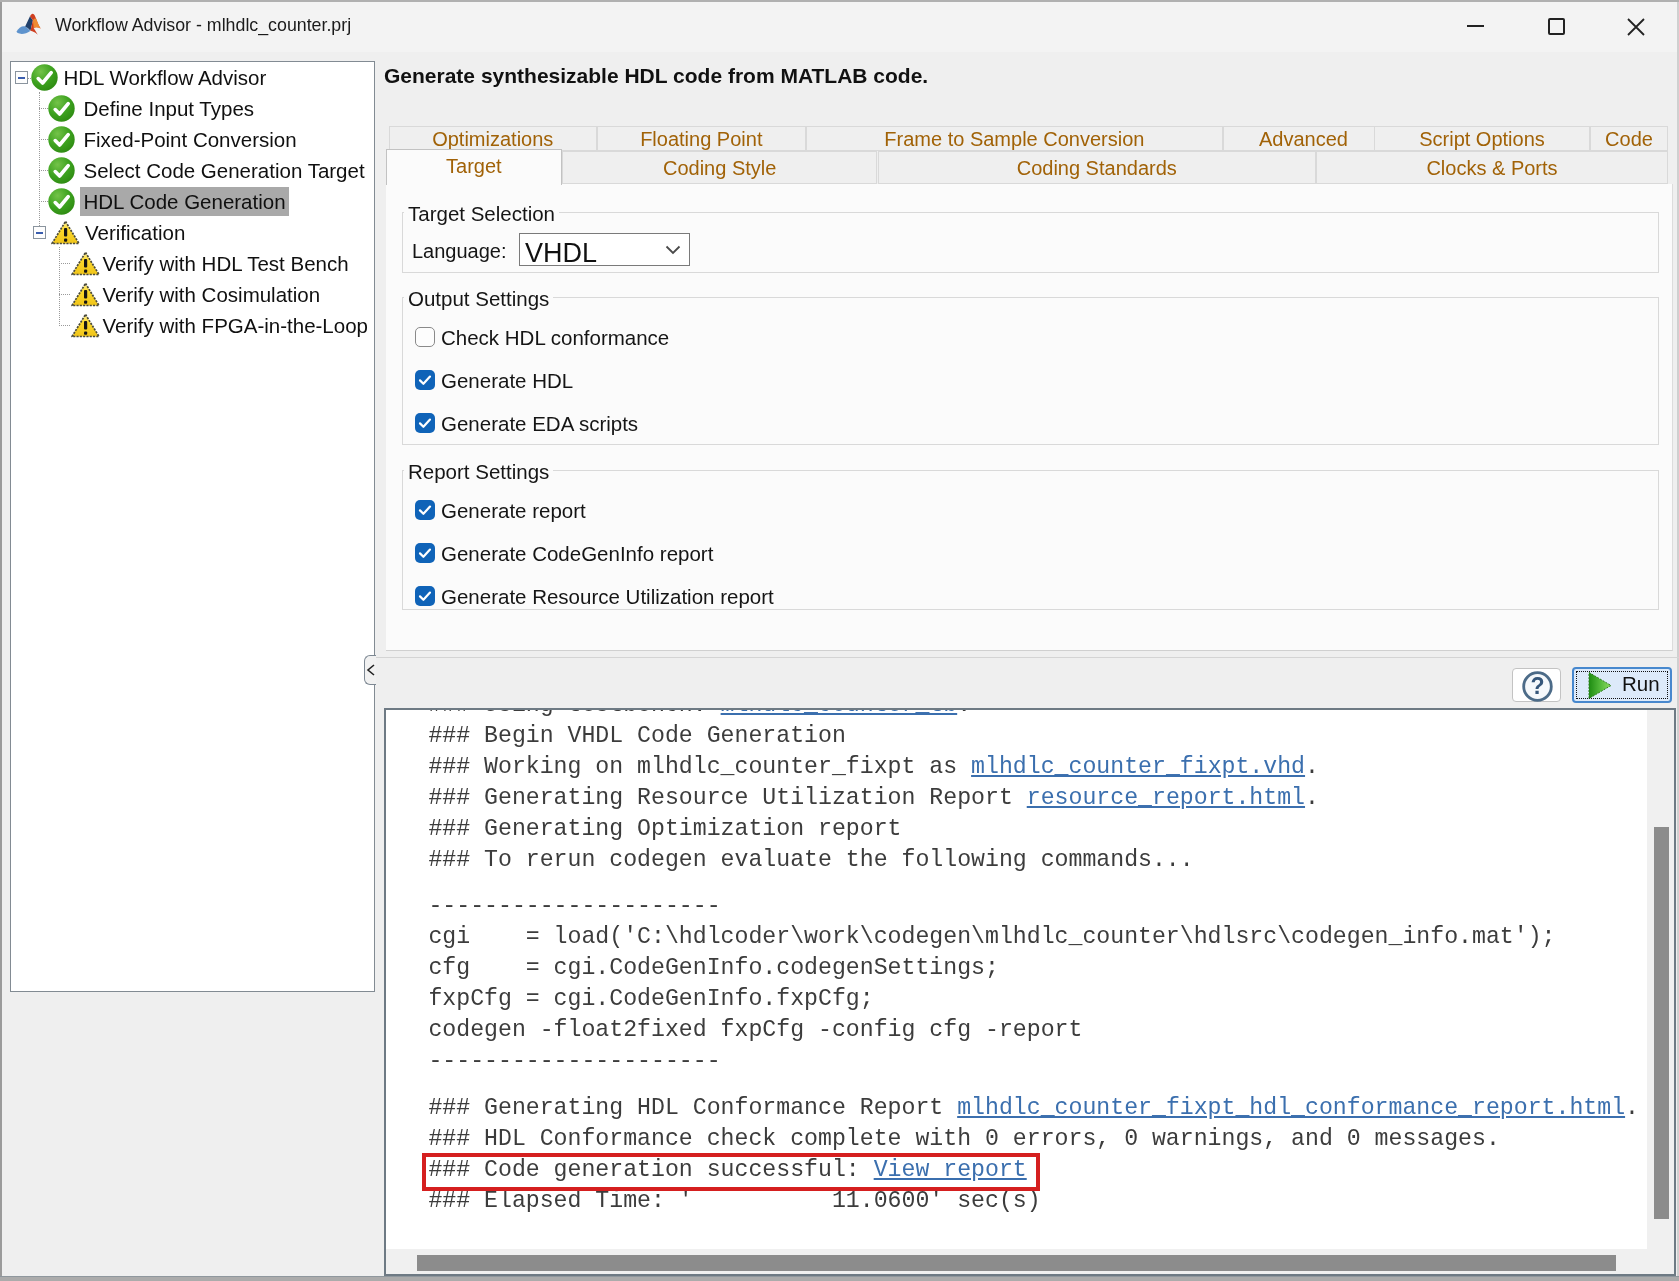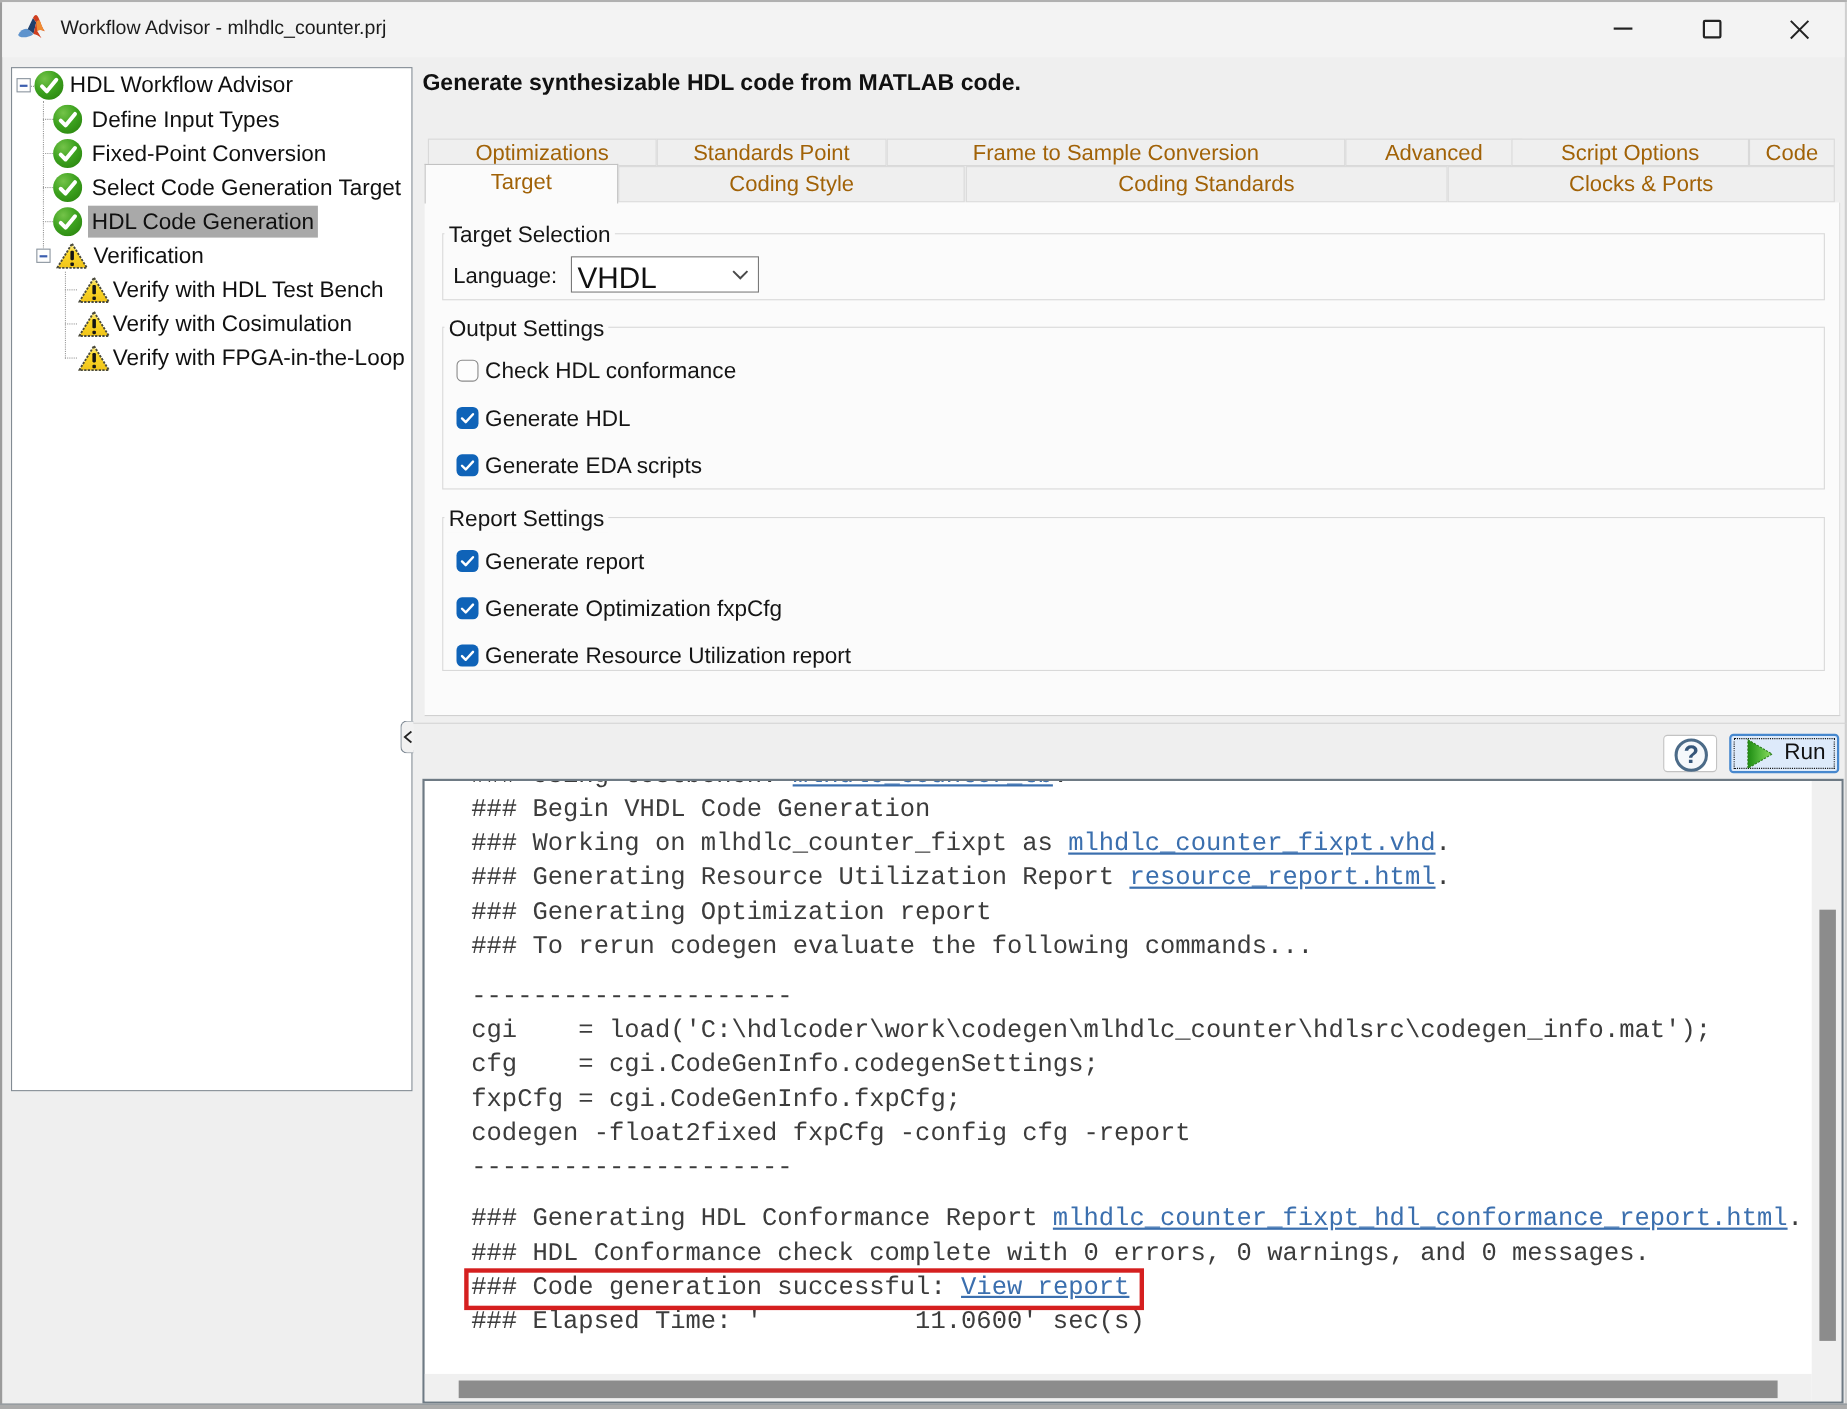--- a/index.html
+++ b/index.html
@@ -155,21 +155,21 @@
   <div class="trow" style="left:72.5px;top:97px">Select Code Generation Target</div>
   <div class="trow" style="left:72.5px;top:128px">HDL Code Generation</div>
   <div class="trow" style="left:74px;top:159px">Verification</div>
   <div class="trow" style="left:91.5px;top:190px">Verify with HDL Test Bench</div>
   <div class="trow" style="left:91.5px;top:221px">Verify with Cosimulation</div>
   <div class="trow" style="left:91.5px;top:252px">Verify with FPGA-in-the-Loop</div>
 </div>
 
 <div class="abs" id="hdr">Generate synthesizable HDL code from MATLAB code.</div>
 <div class="tab" style="left:388.5px;top:126px;width:208.5px;height:25px;line-height:24px">Optimizations</div>
-<div class="tab" style="left:596.8px;top:126px;width:209px;height:25px;line-height:24px">Standards Point</div>
+<div class="tab" style="left:596.8px;top:126px;width:209px;height:25px;line-height:24px">Floating Point</div>
 <div class="tab" style="left:805.8px;top:126px;width:417.2px;height:25px;line-height:24px">Frame to Sample Conversion</div>
 <div class="tab" style="left:1223px;top:126px;width:161px;height:25px;line-height:24px">Advanced</div>
 <div class="tab" style="left:1374px;top:126px;width:216px;height:25px;line-height:24px">Script Options</div>
 <div class="tab" style="left:1590px;top:126px;width:78px;height:25px;line-height:24px">Code</div>
 <div class="tab" style="left:561.9px;top:151px;width:315.6px;height:33px;line-height:32px">Coding Style</div>
 <div class="tab" style="left:877.5px;top:151px;width:438.5px;height:33px;line-height:32px">Coding Standards</div>
 <div class="tab" style="left:1316px;top:151px;width:352px;height:33px;line-height:32px">Clocks &amp; Ports</div>
 <div class="abs" id="content"></div>
 <div class="tab" id="tabsel" style="left:385.8px;top:149px;width:176.1px;height:36px;line-height:33px;background:#fbfbfb;border:1px solid #c2c2c2;border-bottom:none;z-index:3">Target</div>
 
@@ -198,21 +198,21 @@
 
 <div class="fs" style="left:402px;top:470px;width:1257px;height:140px"></div>
 <div class="fslabel" style="left:404px;top:460px">Report Settings</div>
 <div class="cb cbon" style="left:415px;top:500px"><svg width="20" height="20" viewBox="0 0 20 20">
       <path d="M5 10.4 L8.4 13.8 L15 6.6" stroke="#fff" stroke-width="2.2" fill="none" stroke-linecap="round" stroke-linejoin="round"></path>
     </svg></div>
 <div class="cblabel" style="left:441px;top:499px">Generate report</div>
 <div class="cb cbon" style="left:415px;top:543px"><svg width="20" height="20" viewBox="0 0 20 20">
       <path d="M5 10.4 L8.4 13.8 L15 6.6" stroke="#fff" stroke-width="2.2" fill="none" stroke-linecap="round" stroke-linejoin="round"></path>
     </svg></div>
-<div class="cblabel" style="left:441px;top:542px">Generate Optimization fxpCfg</div>
+<div class="cblabel" style="left:441px;top:542px">Generate CodeGenInfo report</div>
 <div class="cb cbon" style="left:415px;top:586px"><svg width="20" height="20" viewBox="0 0 20 20">
       <path d="M5 10.4 L8.4 13.8 L15 6.6" stroke="#fff" stroke-width="2.2" fill="none" stroke-linecap="round" stroke-linejoin="round"></path>
     </svg></div>
 <div class="cblabel" style="left:441px;top:585px">Generate Resource Utilization report</div>
 <div class="abs" id="sep"></div>
 <div class="abs" id="collapse">
     <svg width="10" height="12" viewBox="0 0 10 12" style="position:absolute;left:1px;top:8px">
       <path d="M8 1 L2 6 L8 11" stroke="#222" stroke-width="1.6" fill="none"></path>
     </svg>
   </div>

